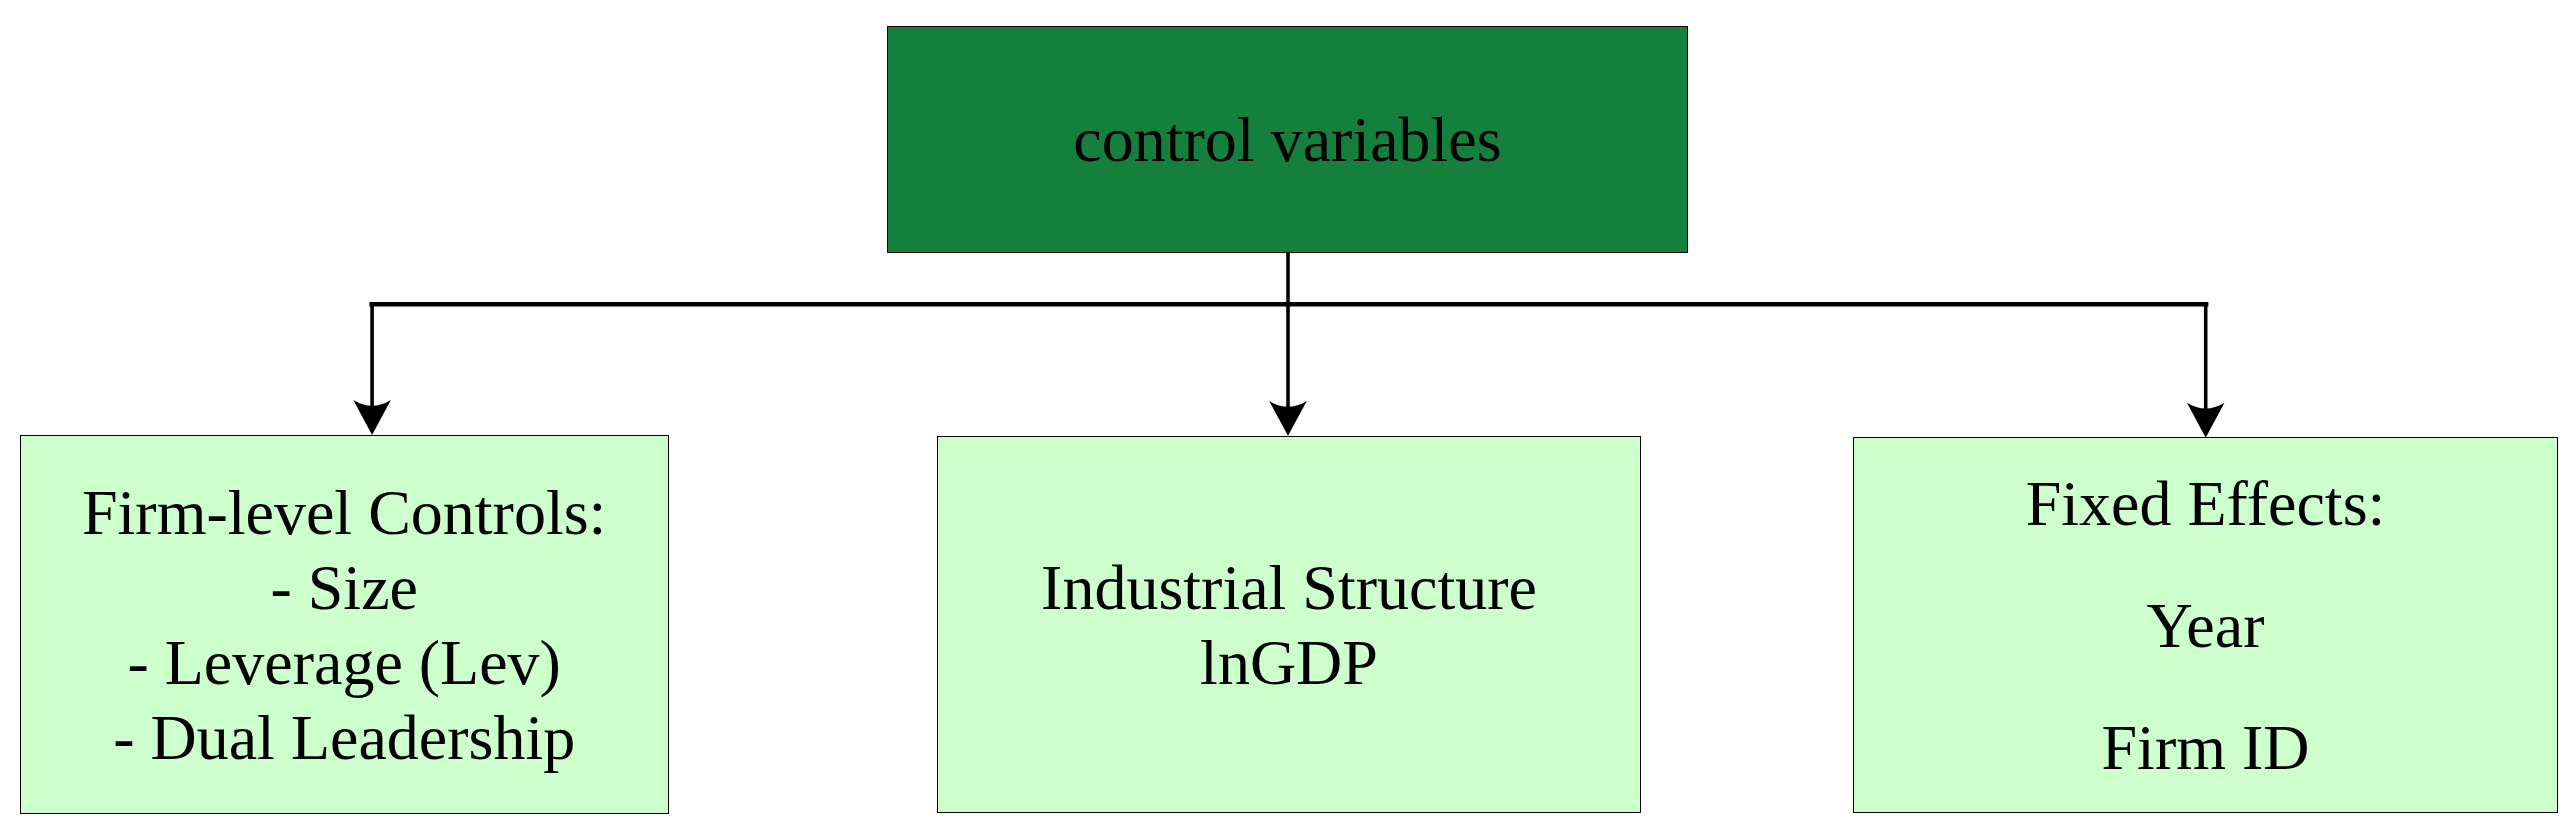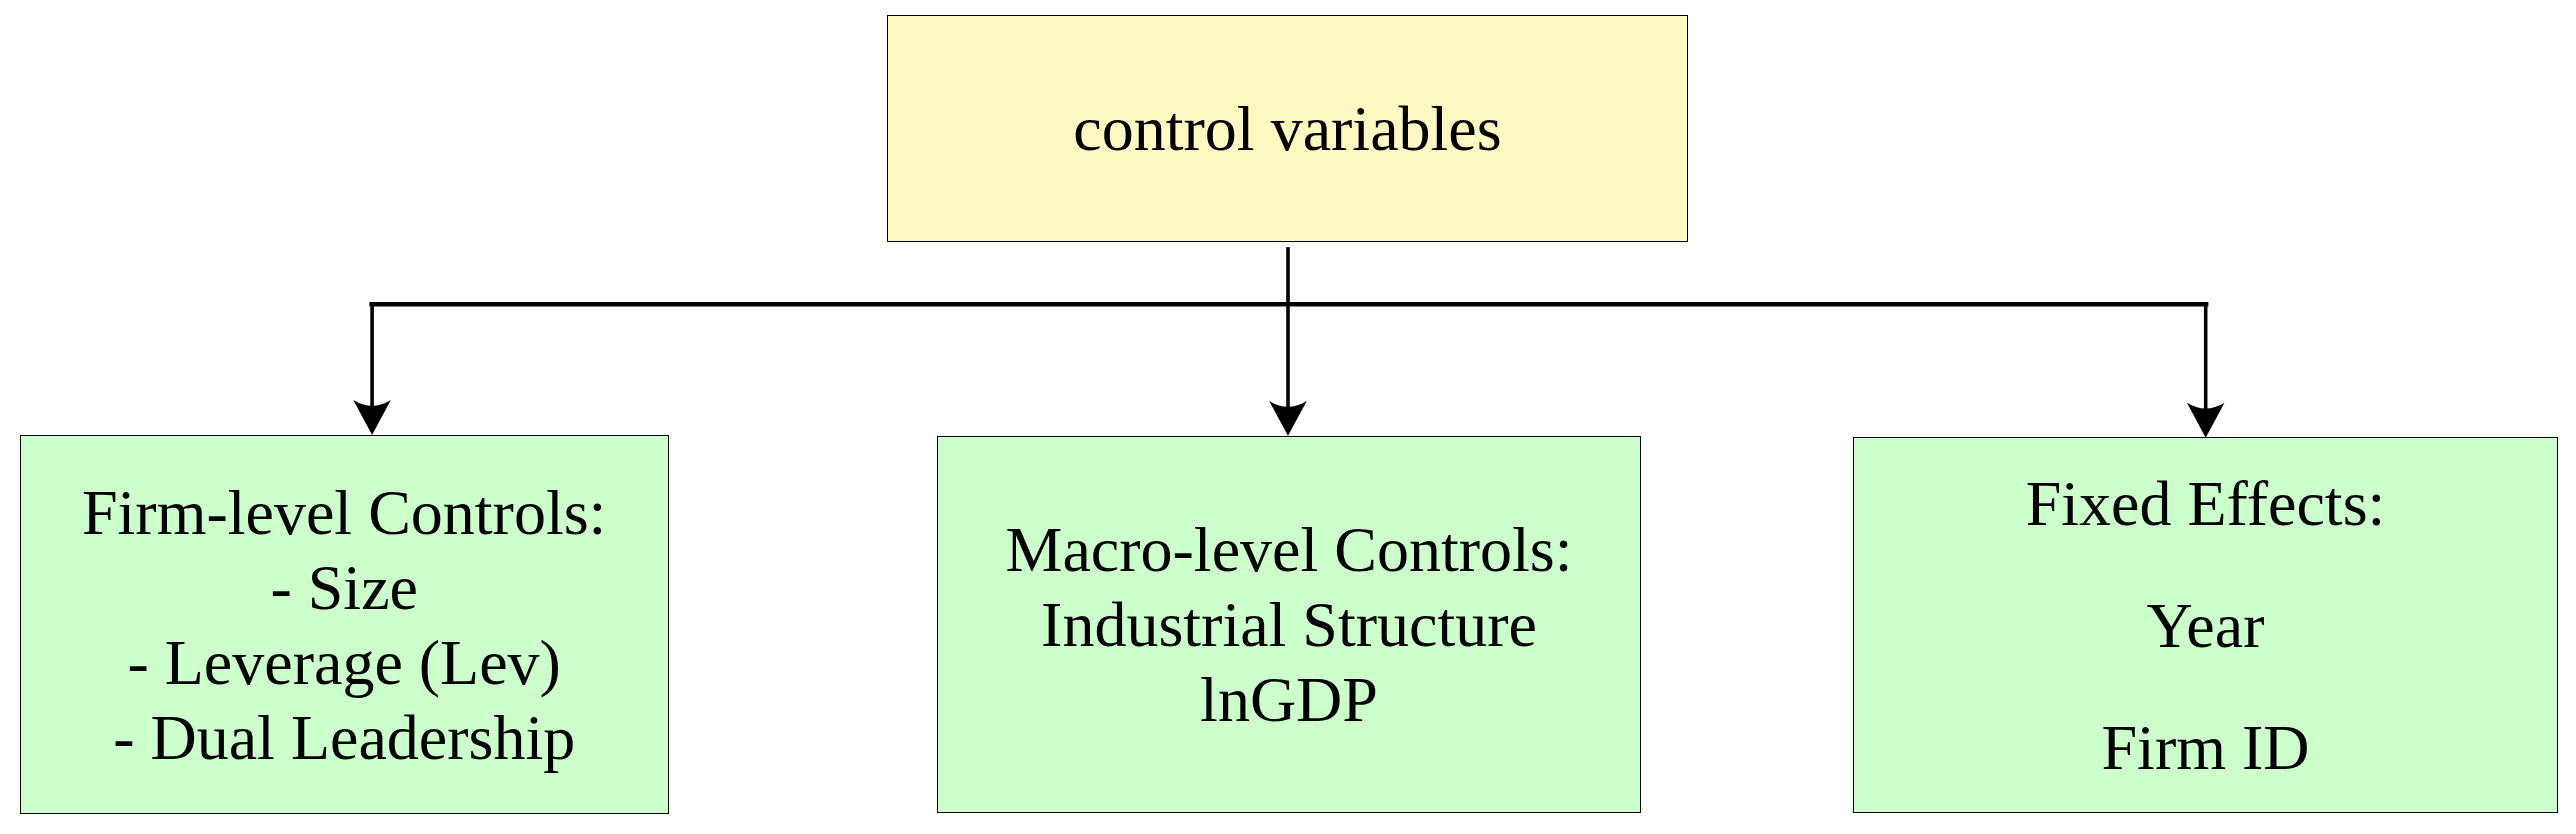--- a/index.html
+++ b/index.html
@@ -33,24 +33,24 @@
     justify-content: center;
     text-align: center;
   }
   .node .txt-line {
     font-size: 64px;
     line-height: 75px;
     white-space: nowrap;
   }
   .node-root {
     left: 887px;
-    top: 15px;
+    top: 26px;
     width: 801px;
     height: 227px;
-    background: #fef9c3;
+    background: #15803d;
   }
   .node-child {
     background: #ccffcc;
   }
   .node-firm {
     left: 19.7px;
     top: 435px;
     width: 649px;
     height: 379px;
   }
@@ -93,21 +93,20 @@
   </div>
 
   <div class="node node-child node-firm">
     <div class="txt-line">Firm-level Controls:</div>
     <div class="txt-line">- Size</div>
     <div class="txt-line">- Leverage (Lev)</div>
     <div class="txt-line">- Dual Leadership</div>
   </div>
 
   <div class="node node-child node-macro">
-    <div class="txt-line">Macro-level Controls:</div>
     <div class="txt-line">Industrial Structure</div>
     <div class="txt-line">lnGDP</div>
   </div>
 
   <div class="node node-child node-fixed">
     <div class="txt-line">Fixed Effects:</div>
     <div class="txt-line">Year</div>
     <div class="txt-line">Firm ID</div>
   </div>
 

